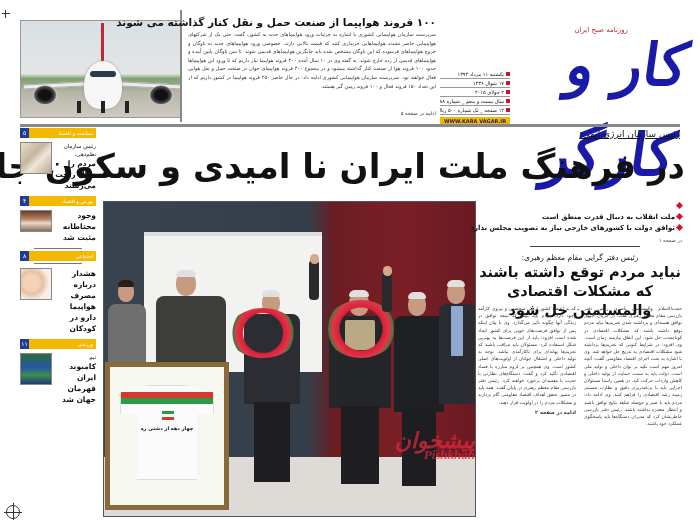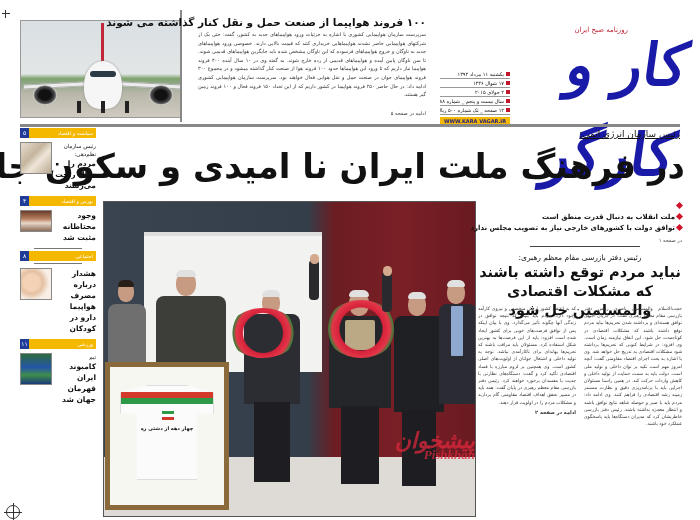--- a/index.html
+++ b/index.html
@@ -10,21 +10,21 @@
   #masthead { position: absolute; left: 440px; top: 0; width: 260px; height: 125px; }
   #logo { position: absolute; right: 18px; top: 20px; font-family: "DejaVu Serif", serif; font-weight: bold;
           font-size: 58px; color: #1a1aa8; letter-spacing: -2px; line-height: 90px; direction: rtl; transform: skewX(-8deg); }
   #tagline { position: absolute; right: 72px; top: 26px; font-size: 7px; color: #b23; direction: rtl; }
   #dateblock { position: absolute; left: 0; top: 70px; width: 70px; direction: rtl; }
   #dateblock .line { font-size: 5px; line-height: 8px; border-bottom: 1px solid #999; display: flex; gap: 2px; align-items: center; white-space: nowrap; overflow: hidden; }
   #dateblock .bullet { width: 4px; height: 4px; background: #c0172b; flex: 0 0 4px; }
   #website { margin-top: 2px; font-size: 5px; font-weight: bold; background: #f5b800; color: #1a1a8a; padding: 1px 2px; direction: ltr; text-align: center; }
 
   
-  #top-story { position: absolute; left: 180px; top: 10px; width: 262px; height: 112px; border-left: 2px solid #888; padding: 4px 16px; }
+  #top-story { position: absolute; left: 180px; top: 10px; width: 262px; height: 112px; border-left: 2px solid #888; padding: 4px 6px; }
   #top-story h2 { font-size: 10.5px; font-weight: bold; direction: rtl; text-align: right; line-height: 16px; white-space: nowrap; }
   #top-story .body { direction: rtl; text-align: justify; font-size: 5px; line-height: 8.6px; color: #333; height: 78px; overflow: hidden; }
   #top-story .cont { font-size: 5px; direction: rtl; text-align: right; color: #333; margin-top: 2px; }
   #plane-photo { position: absolute; left: 20px; top: 20px; width: 162px; height: 98px; background: linear-gradient(#d9dfe3 0%, #e3e6e6 55%, #7fa36e 60%, #92a889 66%, #b8b6a9 75%, #cfcac0 100%); border: 1px solid #999; overflow: hidden; }
   .plane-body { position: absolute; left: 63px; top: 40px; width: 38px; height: 48px; background: #f6f6f6; border-radius: 50% 50% 40% 40%; box-shadow: 0 0 2px #888; }
   .plane-cockpit { position: absolute; left: 69px; top: 50px; width: 26px; height: 6px; background: #2b3a44; border-radius: 3px; }
   .plane-tail { position: absolute; left: 80px; top: 2px; width: 3px; height: 40px; background: #c0283a; }
   .plane-wing { position: absolute; top: 62px; height: 5px; width: 62px; background: #ececec; border: 1px solid #aaa; }
   .plane-wing.l { left: 2px; transform: rotate(-3deg); }
   .plane-wing.r { left: 100px; transform: rotate(3deg); }
@@ -263,21 +263,21 @@
 </div>
 
 <div id="bullets">
   <div class="bl"><span class="b"></span></div>
   <div class="bl"><span class="b"></span><span>ملت انقلاب به دنبال قدرت منطق است</span></div>
   <div class="bl"><span class="b"></span><span>توافق دولت با کشورهای خارجی نیاز به تصویب مجلس ندارد</span></div>
   <div class="pgref">در صفحه ۱</div>
 </div>
 <div id="sep2"></div>
 
-<div id="kicker2">رئیس دفتر بازرسی مقام معظم رهبری:</div>
+<div id="kicker2">رئیس دفتر گرایی مقام معظم رهبری:</div>
 <div id="head2">
   <div>نباید مردم توقع داشته باشند</div>
   <div>که مشکلات اقتصادی والمسلمین حل شود</div>
 </div>
 <div id="cols">
   <div class="col">
     <span>حجت‌الاسلام والمسلمین ناصری رئیس دفتر بازرسی مقام معظم رهبری گفت: در جریان اجرای توافق هسته‌ای و برداشته شدن تحریم‌ها نباید مردم توقع داشته باشند که مشکلات اقتصادی در کوتاه‌مدت حل شود. این اتفاق نیازمند زمان است. وی افزود: در شرایط کنونی که تحریم‌ها برداشته شود مشکلات اقتصادی به تدریج حل خواهد شد. وی با اشاره به بحث اجرای اقتصاد مقاومتی گفت: آنچه امروز مهم است تکیه بر توان داخلی و تولید ملی است. دولت باید به سمت حمایت از تولید داخلی و کاهش واردات حرکت کند. در همین راستا مسئولان اجرایی باید با برنامه‌ریزی دقیق و نظارت مستمر زمینه رشد اقتصادی را فراهم کنند. وی ادامه داد: مردم باید با صبر و حوصله شاهد نتایج توافق باشند و انتظار معجزه نداشته باشند. رئیس دفتر بازرسی خاطرنشان کرد که مدیران دستگاه‌ها باید پاسخگوی عملکرد خود باشند.</span>
   </div>
   <div class="col">
     <span>که به اعتقاد کشور ارتش متخصص و نیروی کارآمد وجود دارد. مردم باید ببینند که نتیجه توافق در زندگی آنها چگونه تأثیر می‌گذارد. وی با بیان اینکه پس از توافق فرصت‌های خوبی برای کشور ایجاد شده است افزود: باید از این فرصت‌ها به بهترین شکل استفاده کرد. مسئولان باید مراقب باشند که تحریم‌ها بهانه‌ای برای ناکارآمدی نباشد. توجه به تولید داخلی و اشتغال جوانان از اولویت‌های اصلی کشور است. وی همچنین بر لزوم مبارزه با فساد اقتصادی تأکید کرد و گفت: دستگاه‌های نظارتی با جدیت با مفسدان برخورد خواهند کرد. رئیس دفتر بازرسی مقام معظم رهبری در پایان گفت: همه باید در مسیر تحقق اهداف اقتصاد مقاومتی گام بردارند و مشکلات مردم را در اولویت قرار دهند.</span>

